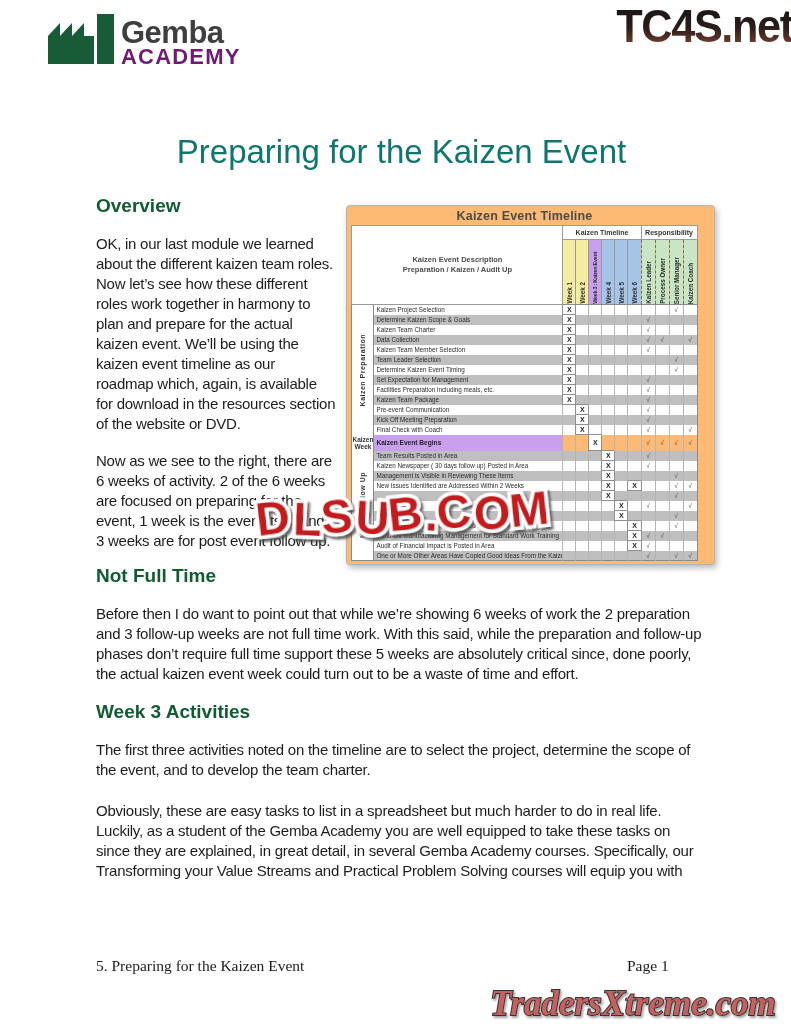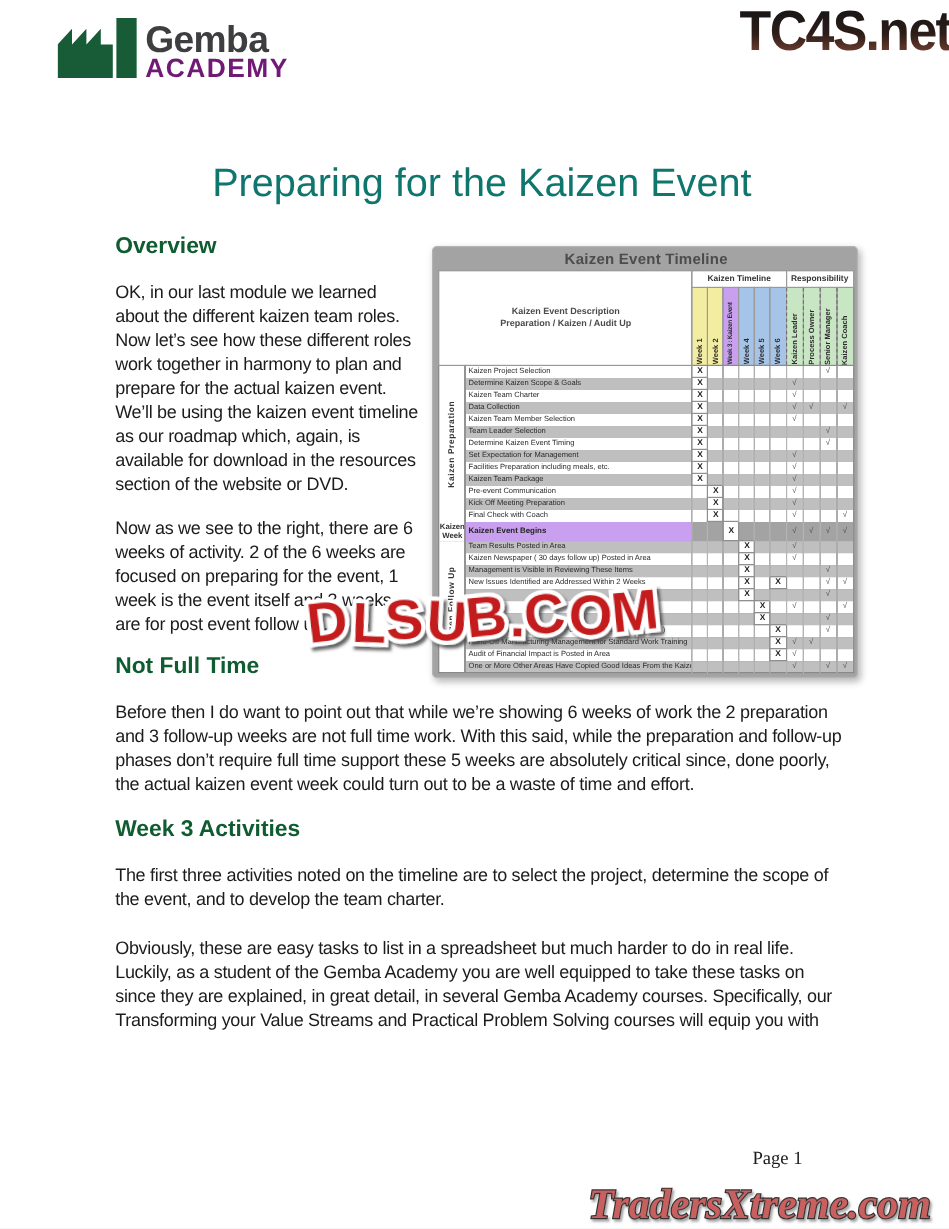--- a/index.html
+++ b/index.html
@@ -1,40 +1,40 @@
 <!DOCTYPE html>
 <html><head>
 <meta charset="utf-8">
 <style>
   html,body{margin:0;padding:0;background:#e8e8e8;}
   .page{position:relative;width:791px;height:1024px;background:#ffffff;overflow:hidden;
         font-family:"Liberation Sans",sans-serif;color:#1c1c1c;}
 
   
-  .logo{position:absolute;left:48px;top:10px;display:flex;align-items:flex-end;gap:7px;}
+  .logo{position:absolute;left:48px;top:10px;display:flex;align-items:flex-start;gap:7px;}
   .logo-text{padding-top:9px;}
   .logo-word{font-size:31px;font-weight:bold;color:#3e3e40;line-height:28px;letter-spacing:-0.5px;}
   .logo-sub{font-size:22px;font-weight:bold;color:#701a75;letter-spacing:1.2px;line-height:20px;}
 
   
   .wm-tc4s{position:absolute;top:-2px;right:-2px;font-size:47px;font-weight:800;letter-spacing:-1.5px;
            transform:scaleX(0.92);transform-origin:100% 0;
            background:linear-gradient(180deg,#161616 15%,#2c1d19 55%,#8a4a38 95%);
            -webkit-background-clip:text;background-clip:text;color:transparent;}
 
   
   .content{position:absolute;left:96px;top:131px;width:611px;}
   .doc-title{text-align:center;font-size:33px;font-weight:400;color:#0f766e;margin:0 0 0 0;line-height:42px;}
   .green-h{color:#0f5c31;font-size:19px;font-weight:bold;margin:22px 0 0 0;line-height:22px;}
   .content p{font-size:15px;line-height:20px;margin:17px 0 0 0;letter-spacing:-0.25px;color:#1c1c1c;}
 
   
-  .timeline-wrap{float:right;width:351px;margin:-12px -8px 12px 10px;background:#a3a3a3;
+  .timeline-wrap{float:right;width:351px;margin:-12px -8px 12px 10px;background:#fdba74;
                  border:1px solid #b3b3b3;border-radius:4px;box-shadow:2px 3px 6px rgba(0,0,0,.28);
-                 padding:2px 0 3px 2px;letter-spacing:0;}
+                 padding:2px 14px 3px 2px;letter-spacing:0;}
   .tl-title{font-size:12.5px;font-weight:bold;color:#4c4c4c;text-align:center;padding:1px 0 2px;letter-spacing:.2px;}
   table.tl{border-collapse:collapse;table-layout:fixed;width:345px;margin:0 auto;border:1px solid #8a8a8a;}
   table.tl td{padding:0;overflow:hidden;white-space:nowrap;}
   .grp{font-size:7px;font-weight:bold;color:#333;text-align:center;height:13px;
        border:1px solid #9a9a9a;background:#fff;}
   .desc-h{font-size:7.5px;font-weight:bold;color:#4a4a4a;text-align:center;line-height:10px;
           border:1px solid #9a9a9a;background:#fff;vertical-align:middle;}
   .wk{vertical-align:bottom;text-align:center;height:64px;border-left:1px solid #9a9a9a;border-bottom:1px solid #8a8a8a;}
   .rk{border-left:1px dashed #6f6f6f;}
   .vtxt{writing-mode:vertical-rl;transform:rotate(180deg);font-size:6.3px;font-weight:bold;color:#2d2d2d;
@@ -495,20 +495,21 @@
 
   <svg class="wm-dlsub" viewBox="0 0 320 74">
     <defs>
       <filter id="ds" x="-20%" y="-20%" width="140%" height="140%">
         <feDropShadow dx="2.5" dy="3" stdDeviation="1.2" flood-color="#4a4a4a" flood-opacity="0.85"></feDropShadow>
       </filter>
     </defs>
     <text x="160" y="53" text-anchor="middle" font-family="Liberation Sans, sans-serif" font-size="47" font-weight="bold" fill="#c41a1f" stroke="#ffffff" stroke-width="7" paint-order="stroke" letter-spacing="1" rotate="-5 4 -3 5 -4 4 -5 3 -4" filter="url(#ds)">DLSUB.COM</text>
   </svg>
 
+  <div class="footer-left">5. Preparing for the Kaizen Event</div>
   <div class="footer-right">Page 1</div>
 
   <svg class="wm-traders" viewBox="0 0 322 44">
     <defs>
       <filter id="ts" x="-20%" y="-20%" width="140%" height="140%">
         <feDropShadow dx="1.5" dy="2" stdDeviation="1" flood-color="#9a9a9a" flood-opacity="0.9"></feDropShadow>
       </filter>
     </defs>
     <text x="160" y="33" text-anchor="middle" font-family="Liberation Serif, serif" font-size="35" font-weight="bold" font-style="italic" fill="#c96060" stroke="#333333" stroke-width="2" paint-order="stroke" filter="url(#ts)">TradersXtreme.com</text>
   </svg>

